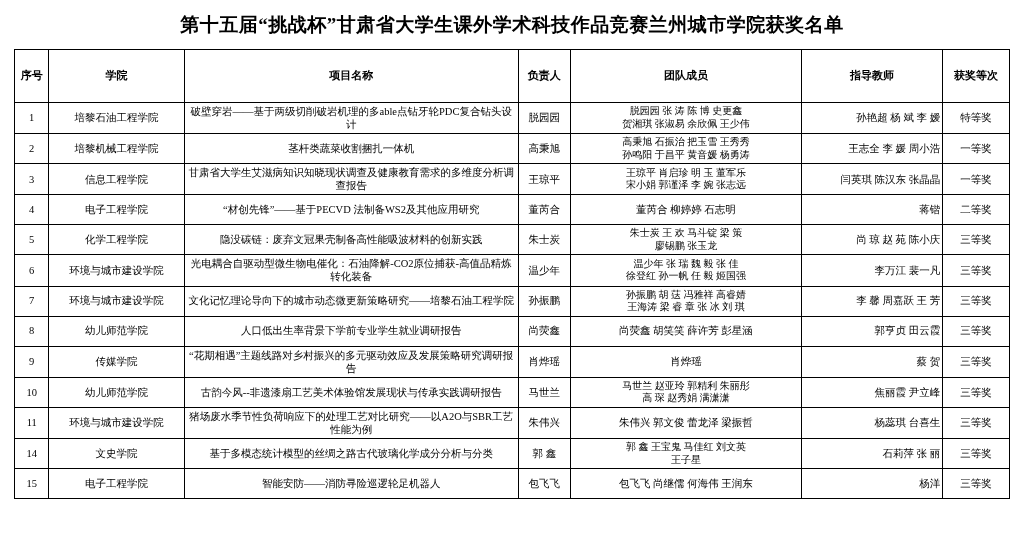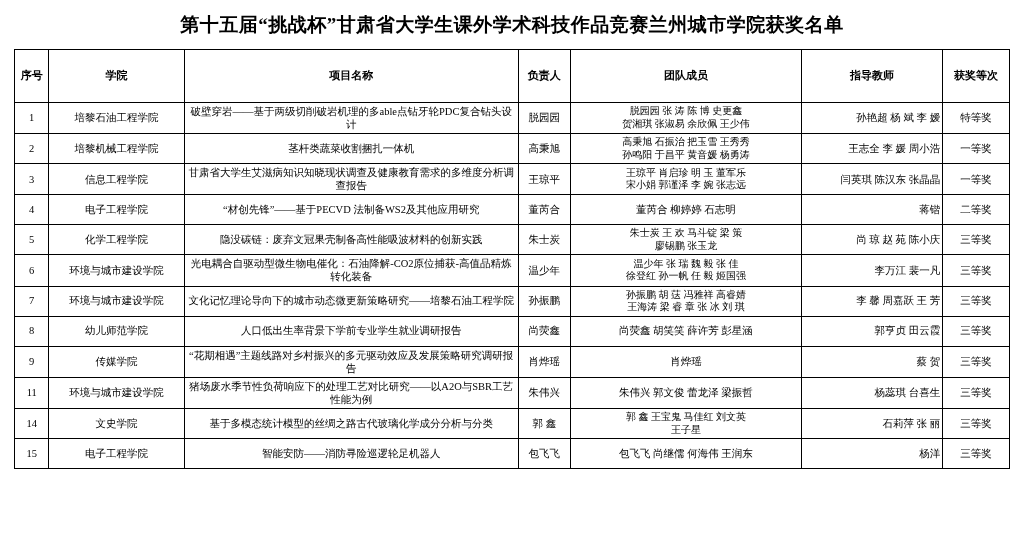--- a/index.html
+++ b/index.html
@@ -188,20 +188,32 @@
         <tr>
           <td class="col-no">9</td>
           <td class="col-college">传媒学院</td>
           <td class="col-project">“花期相遇”主题线路对乡村振兴的多元驱动效应及发展策略研究调研报告</td>
           <td class="col-leader">肖烨瑶</td>
           <td class="col-team">肖烨瑶</td>
           <td class="col-teacher">蔡 贺</td>
           <td class="col-award">三等奖</td>
         </tr>
         <tr>
+          <td class="col-no">10</td>
+          <td class="col-college">幼儿师范学院</td>
+          <td class="col-project">古韵今风--非遗漆扇工艺美术体验馆发展现状与传承实践调研报告</td>
+          <td class="col-leader">马世兰</td>
+          <td class="col-team multi">
+            <span class="cell-line">马世兰 赵亚玲 郭精利 朱丽彤</span>
+            <span class="cell-line">高 琛 赵秀娟 满潇潇</span>
+          </td>
+          <td class="col-teacher">焦丽霞 尹立峰</td>
+          <td class="col-award">三等奖</td>
+        </tr>
+        <tr>
           <td class="col-no">11</td>
           <td class="col-college">环境与城市建设学院</td>
           <td class="col-project">猪场废水季节性负荷响应下的处理工艺对比研究——以A2O与SBR工艺性能为例</td>
           <td class="col-leader">朱伟兴</td>
           <td class="col-team">朱伟兴 郭文俊 蕾龙泽 梁振哲</td>
           <td class="col-teacher">杨蕊琪 台喜生</td>
           <td class="col-award">三等奖</td>
         </tr>
         <tr>
           <td class="col-no">14</td>

